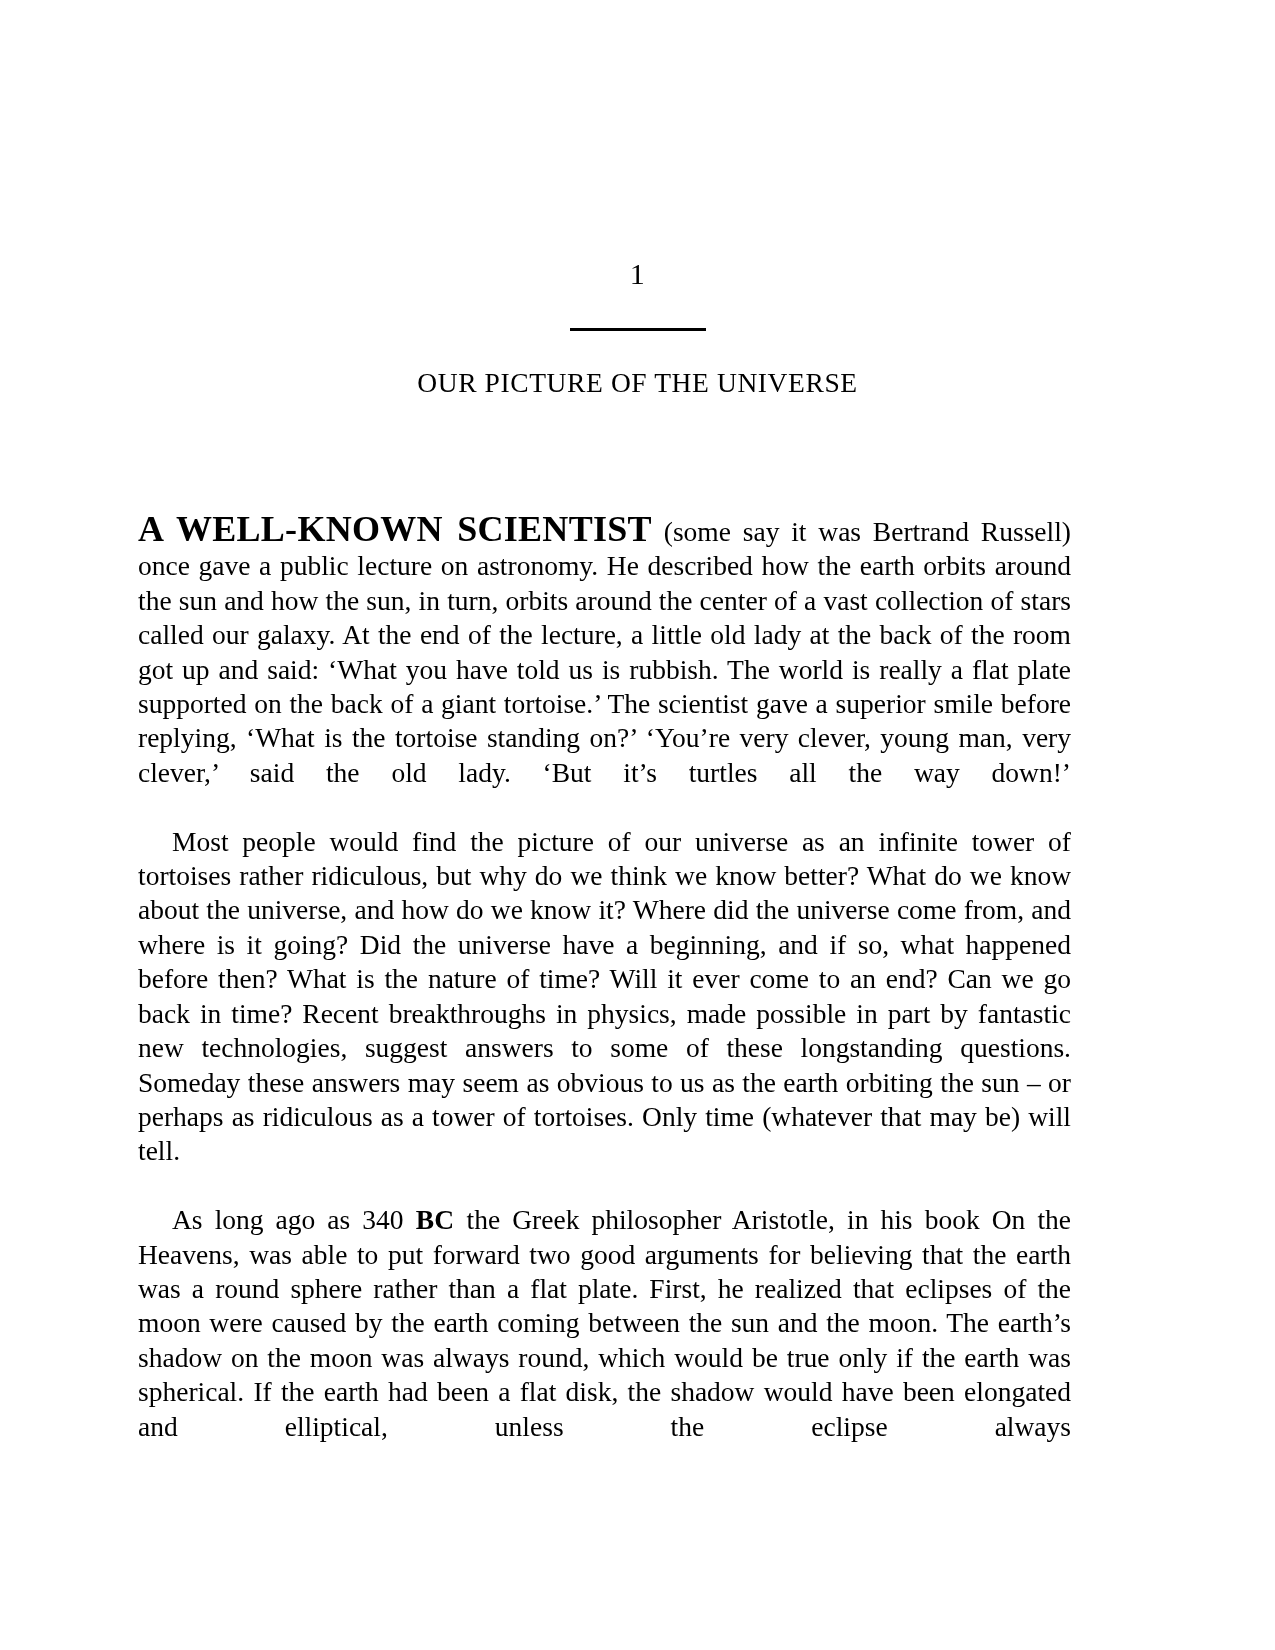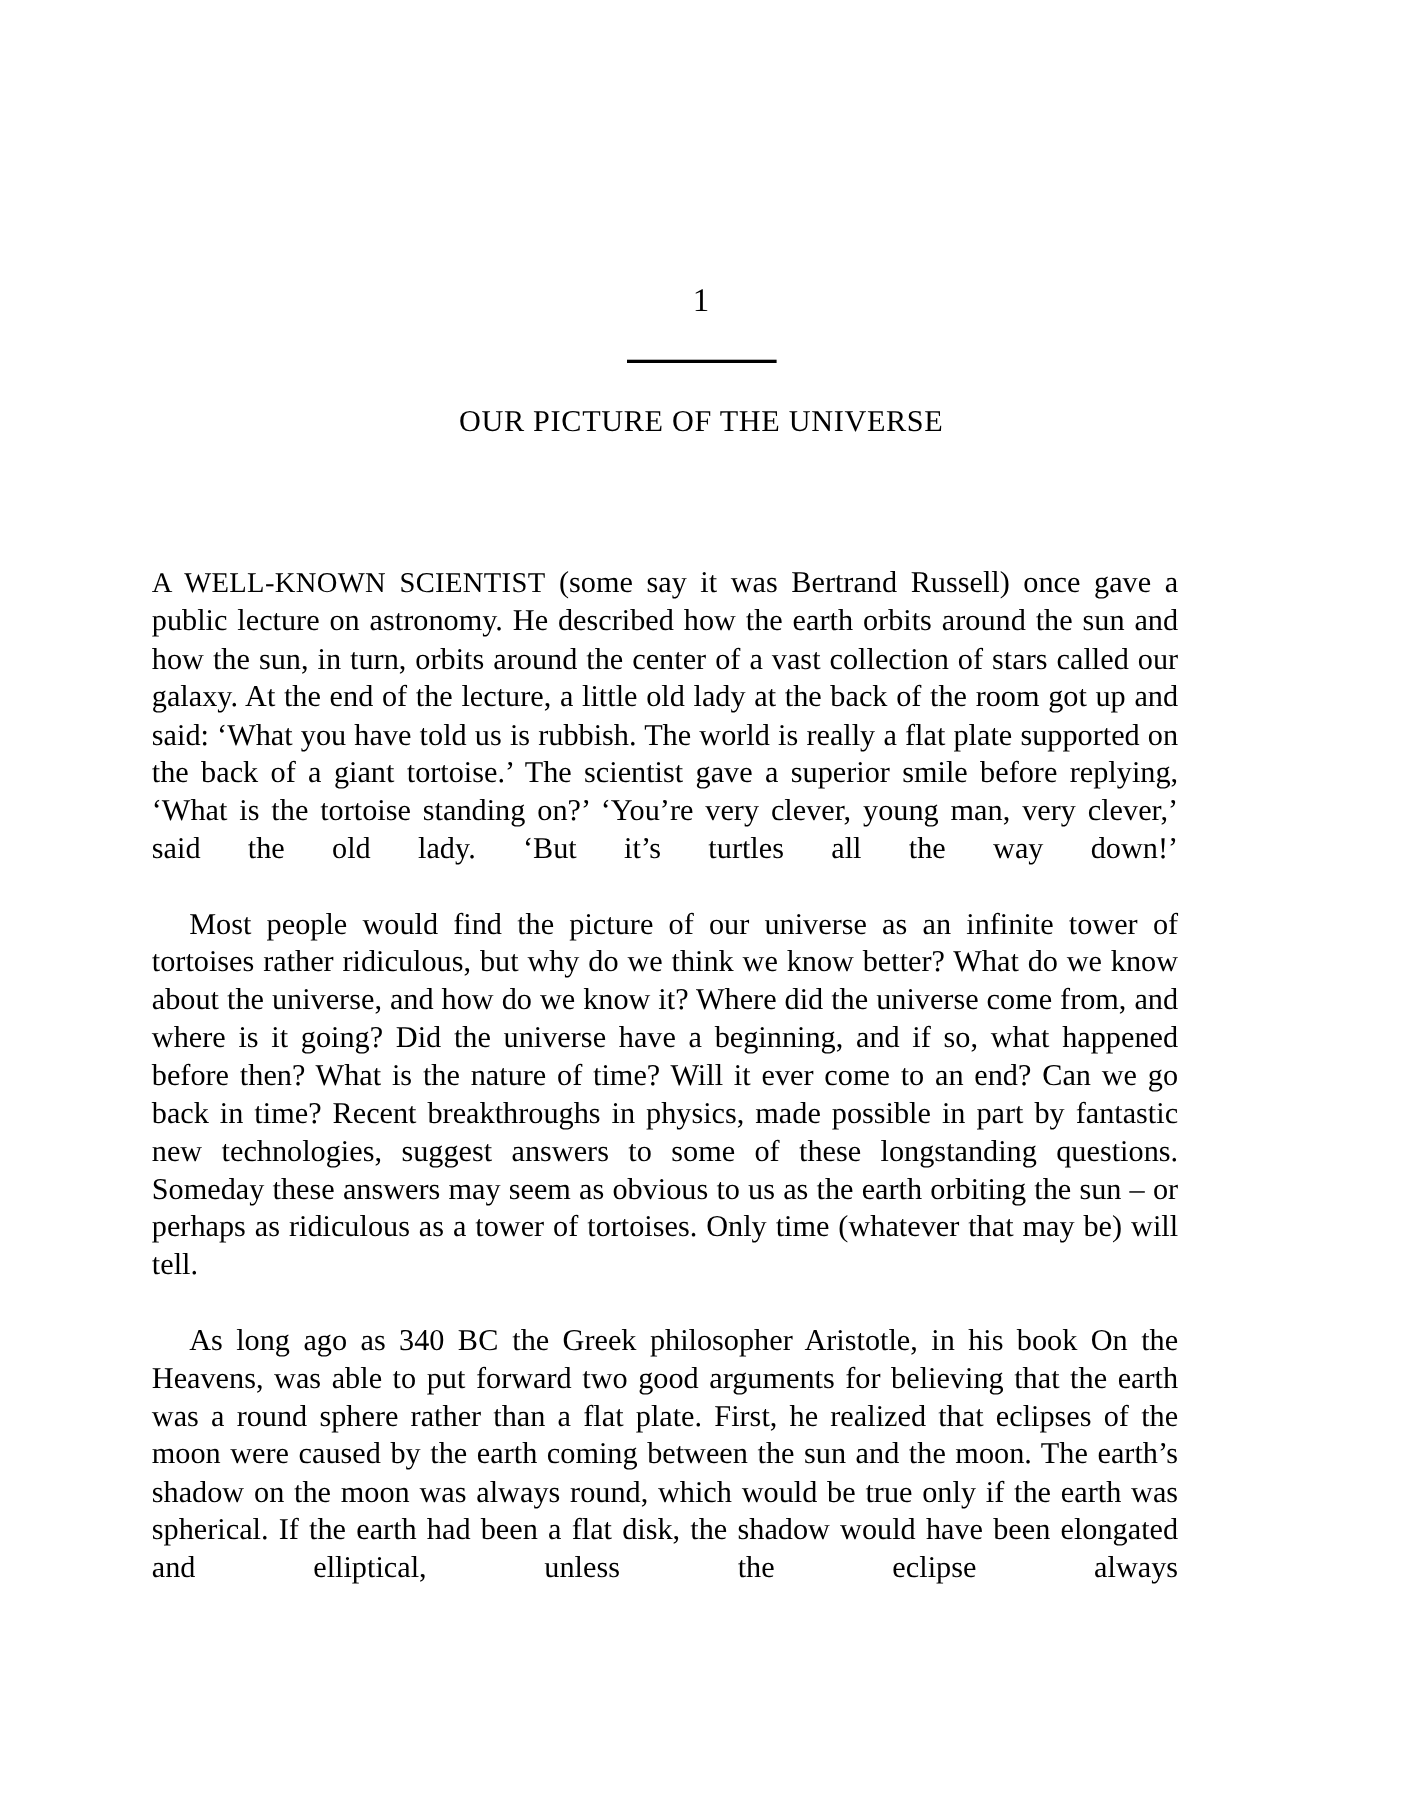--- a/index.html
+++ b/index.html
@@ -73,26 +73,28 @@
     text-indent: 34px;
   }
   
   p.para::after {
     content: "";
     display: inline-block;
     width: 100%;
   }
   .smallcaps {
     font-variant: small-caps;
-    font-size: 26px;
+    font-size: 36px;
     letter-spacing: 0.3px;
+    font-weight: bold;
   }
   .sc-bc {
     font-variant: small-caps;
     letter-spacing: 0.3px;
+    font-weight: bold;
   }
   .ital {
   }
 </style>
 </head>
 <body>
 
 <div class="page">
 
   <div class="chapter-head">

